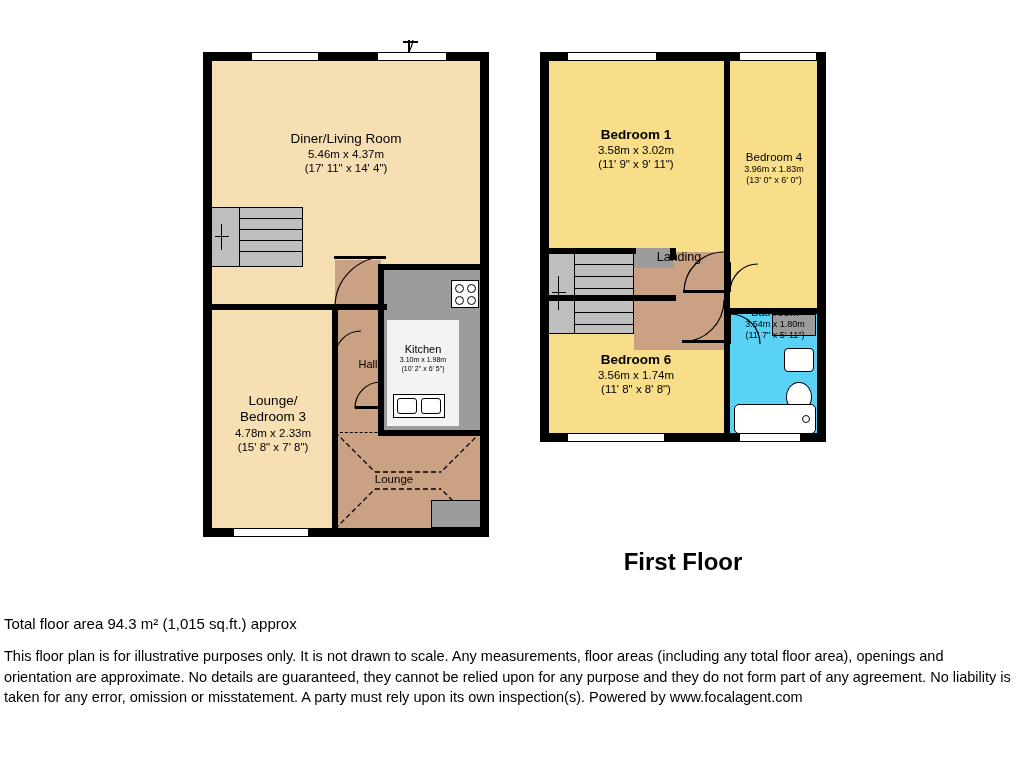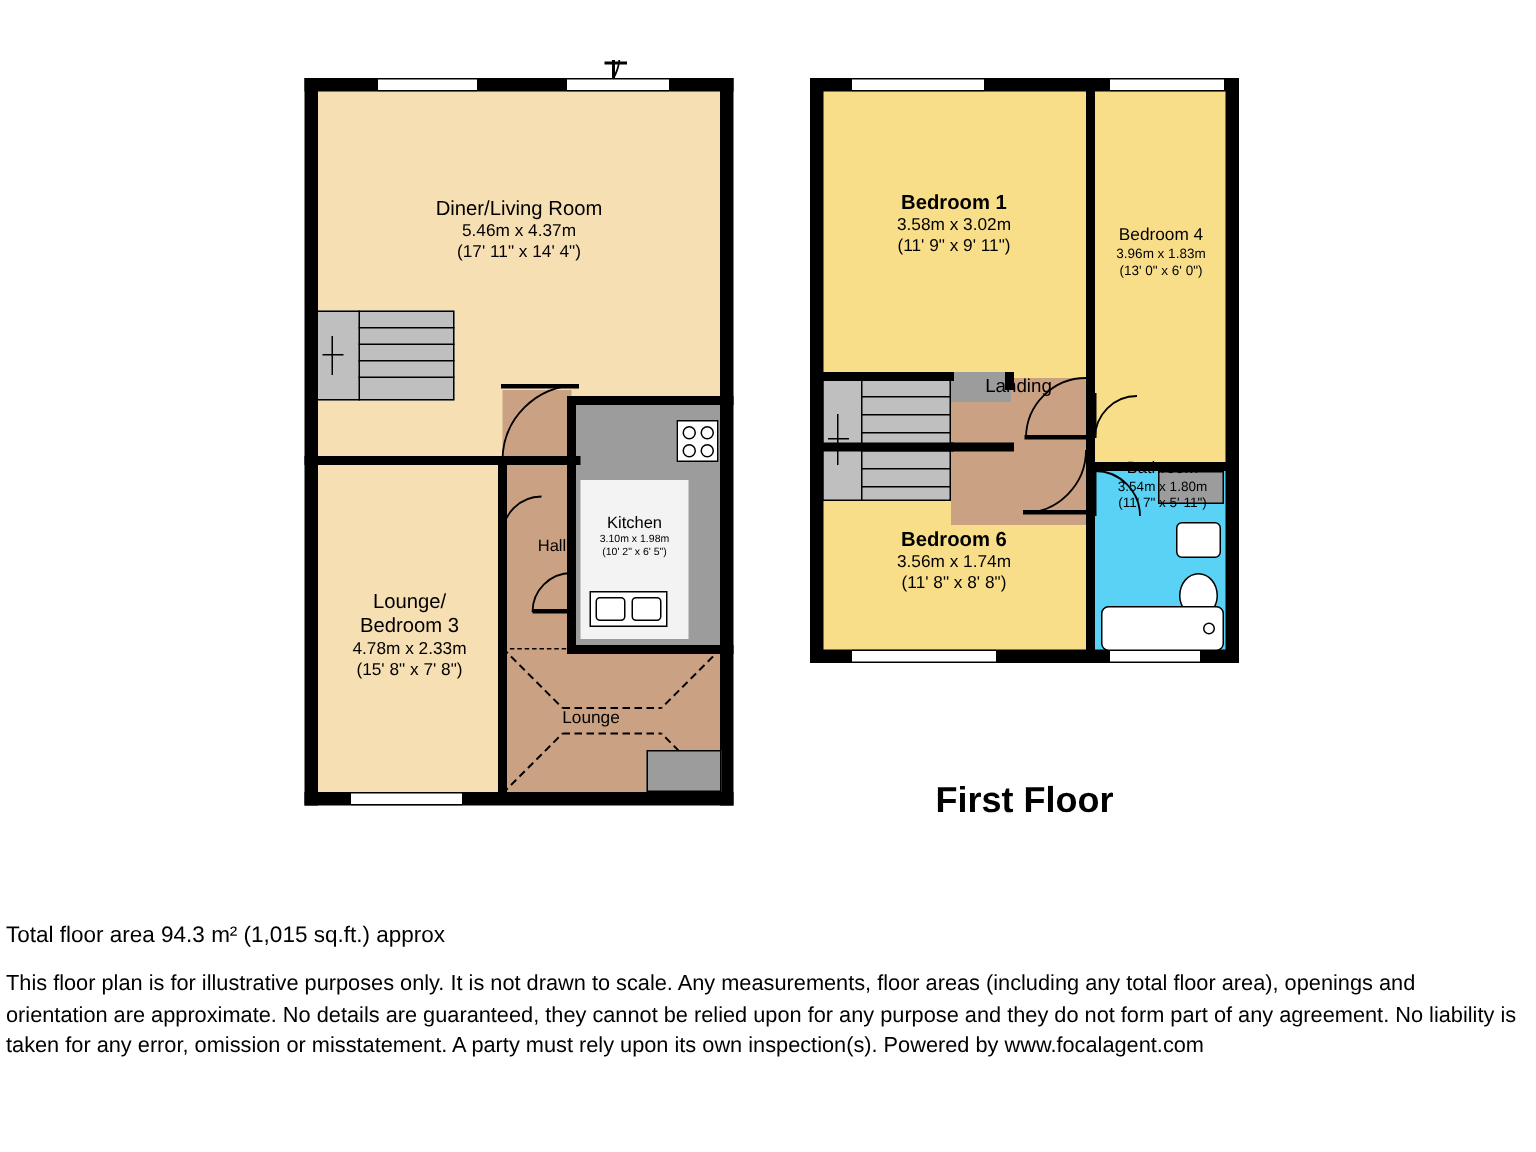--- a/index.html
+++ b/index.html
@@ -305,20 +305,20 @@
       <div class="nm">Bathroom</div>
       <div class="dim">3.54m x 1.80m</div>
       <div class="dim">(11' 7" x 5' 11")</div>
     </div>
 
     <div class="label landing" style="left:94px; top:198px; width:90px;">
       <div class="nm">Landing</div>
     </div>
   </div>
 
-  <div class="floor-title" style="left:540px; top:520px; width:286px;">First Floor</div>
+  <div class="floor-title" style="left:540px; top:548px; width:286px;">First Floor</div>
 
   <div class="footer" style="top:615px;">
     <p class="total-area">Total floor area 94.3 m² (1,015 sq.ft.) approx</p>
     <p class="disclaimer">This floor plan is for illustrative purposes only. It is not drawn to scale. Any measurements, floor areas (including any total floor area), openings and orientation are approximate. No details are guaranteed, they cannot be relied upon for any purpose and they do not form part of any agreement. No liability is taken for any error, omission or misstatement. A party must rely upon its own inspection(s). Powered by www.focalagent.com</p>
   </div>
 
 </div>
 
 </body></html>

